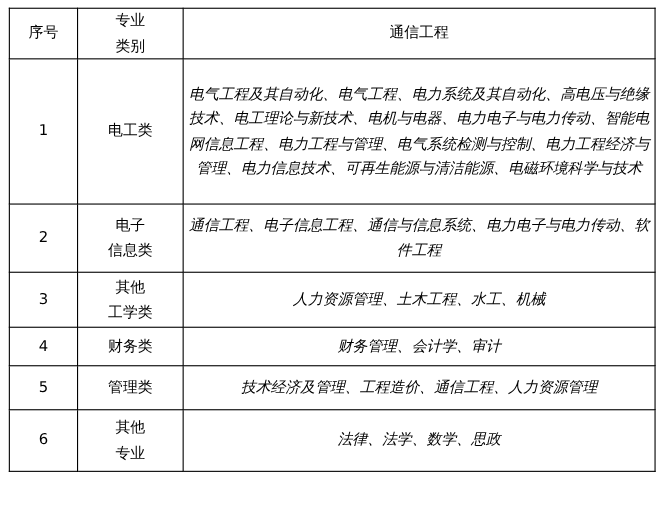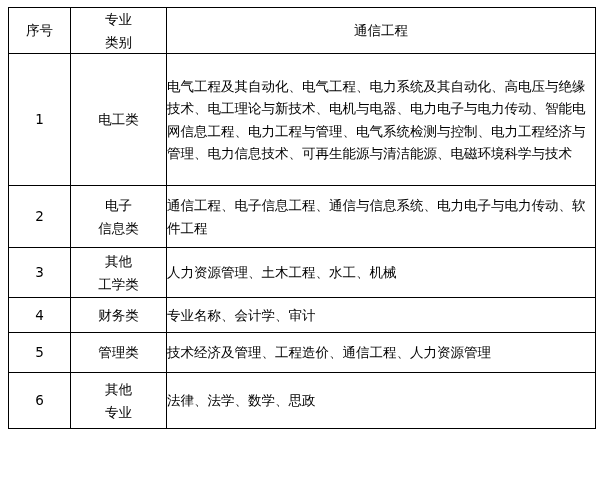--- a/index.html
+++ b/index.html
@@ -37,22 +37,23 @@
   }
   col.col-no { width: 62px; }
   col.col-cat { width: 96px; }
   col.col-name { width: 429px; }
 
   .cell-center {
     text-align: center;
     padding: 6px 4px;
   }
   .cell-body {
-    text-align: left;
+    text-align: center;
     padding: 8px 10px 8px 9px;
+    font-style: italic;
   }
   .hdr {
     height: 46px;
   }
   .hdr .cell-center {
     font-size: 13.5px;
   }
   .two-line {
     line-height: 1.5;
   }
@@ -106,21 +107,21 @@
           <div>其他</div>
           <div>工学类</div>
         </td>
         <td class="cell-body">人力资源管理、土木工程、水工、机械</td>
       </tr>
       <tr class="row-4">
         <td class="cell-center">4</td>
         <td class="cell-center">
           <div>财务类</div>
         </td>
-        <td class="cell-body">专业名称、会计学、审计</td>
+        <td class="cell-body">财务管理、会计学、审计</td>
       </tr>
       <tr class="row-5">
         <td class="cell-center">5</td>
         <td class="cell-center">
           <div>管理类</div>
         </td>
         <td class="cell-body">技术经济及管理、工程造价、通信工程、人力资源管理</td>
       </tr>
       <tr class="row-6">
         <td class="cell-center">6</td>

